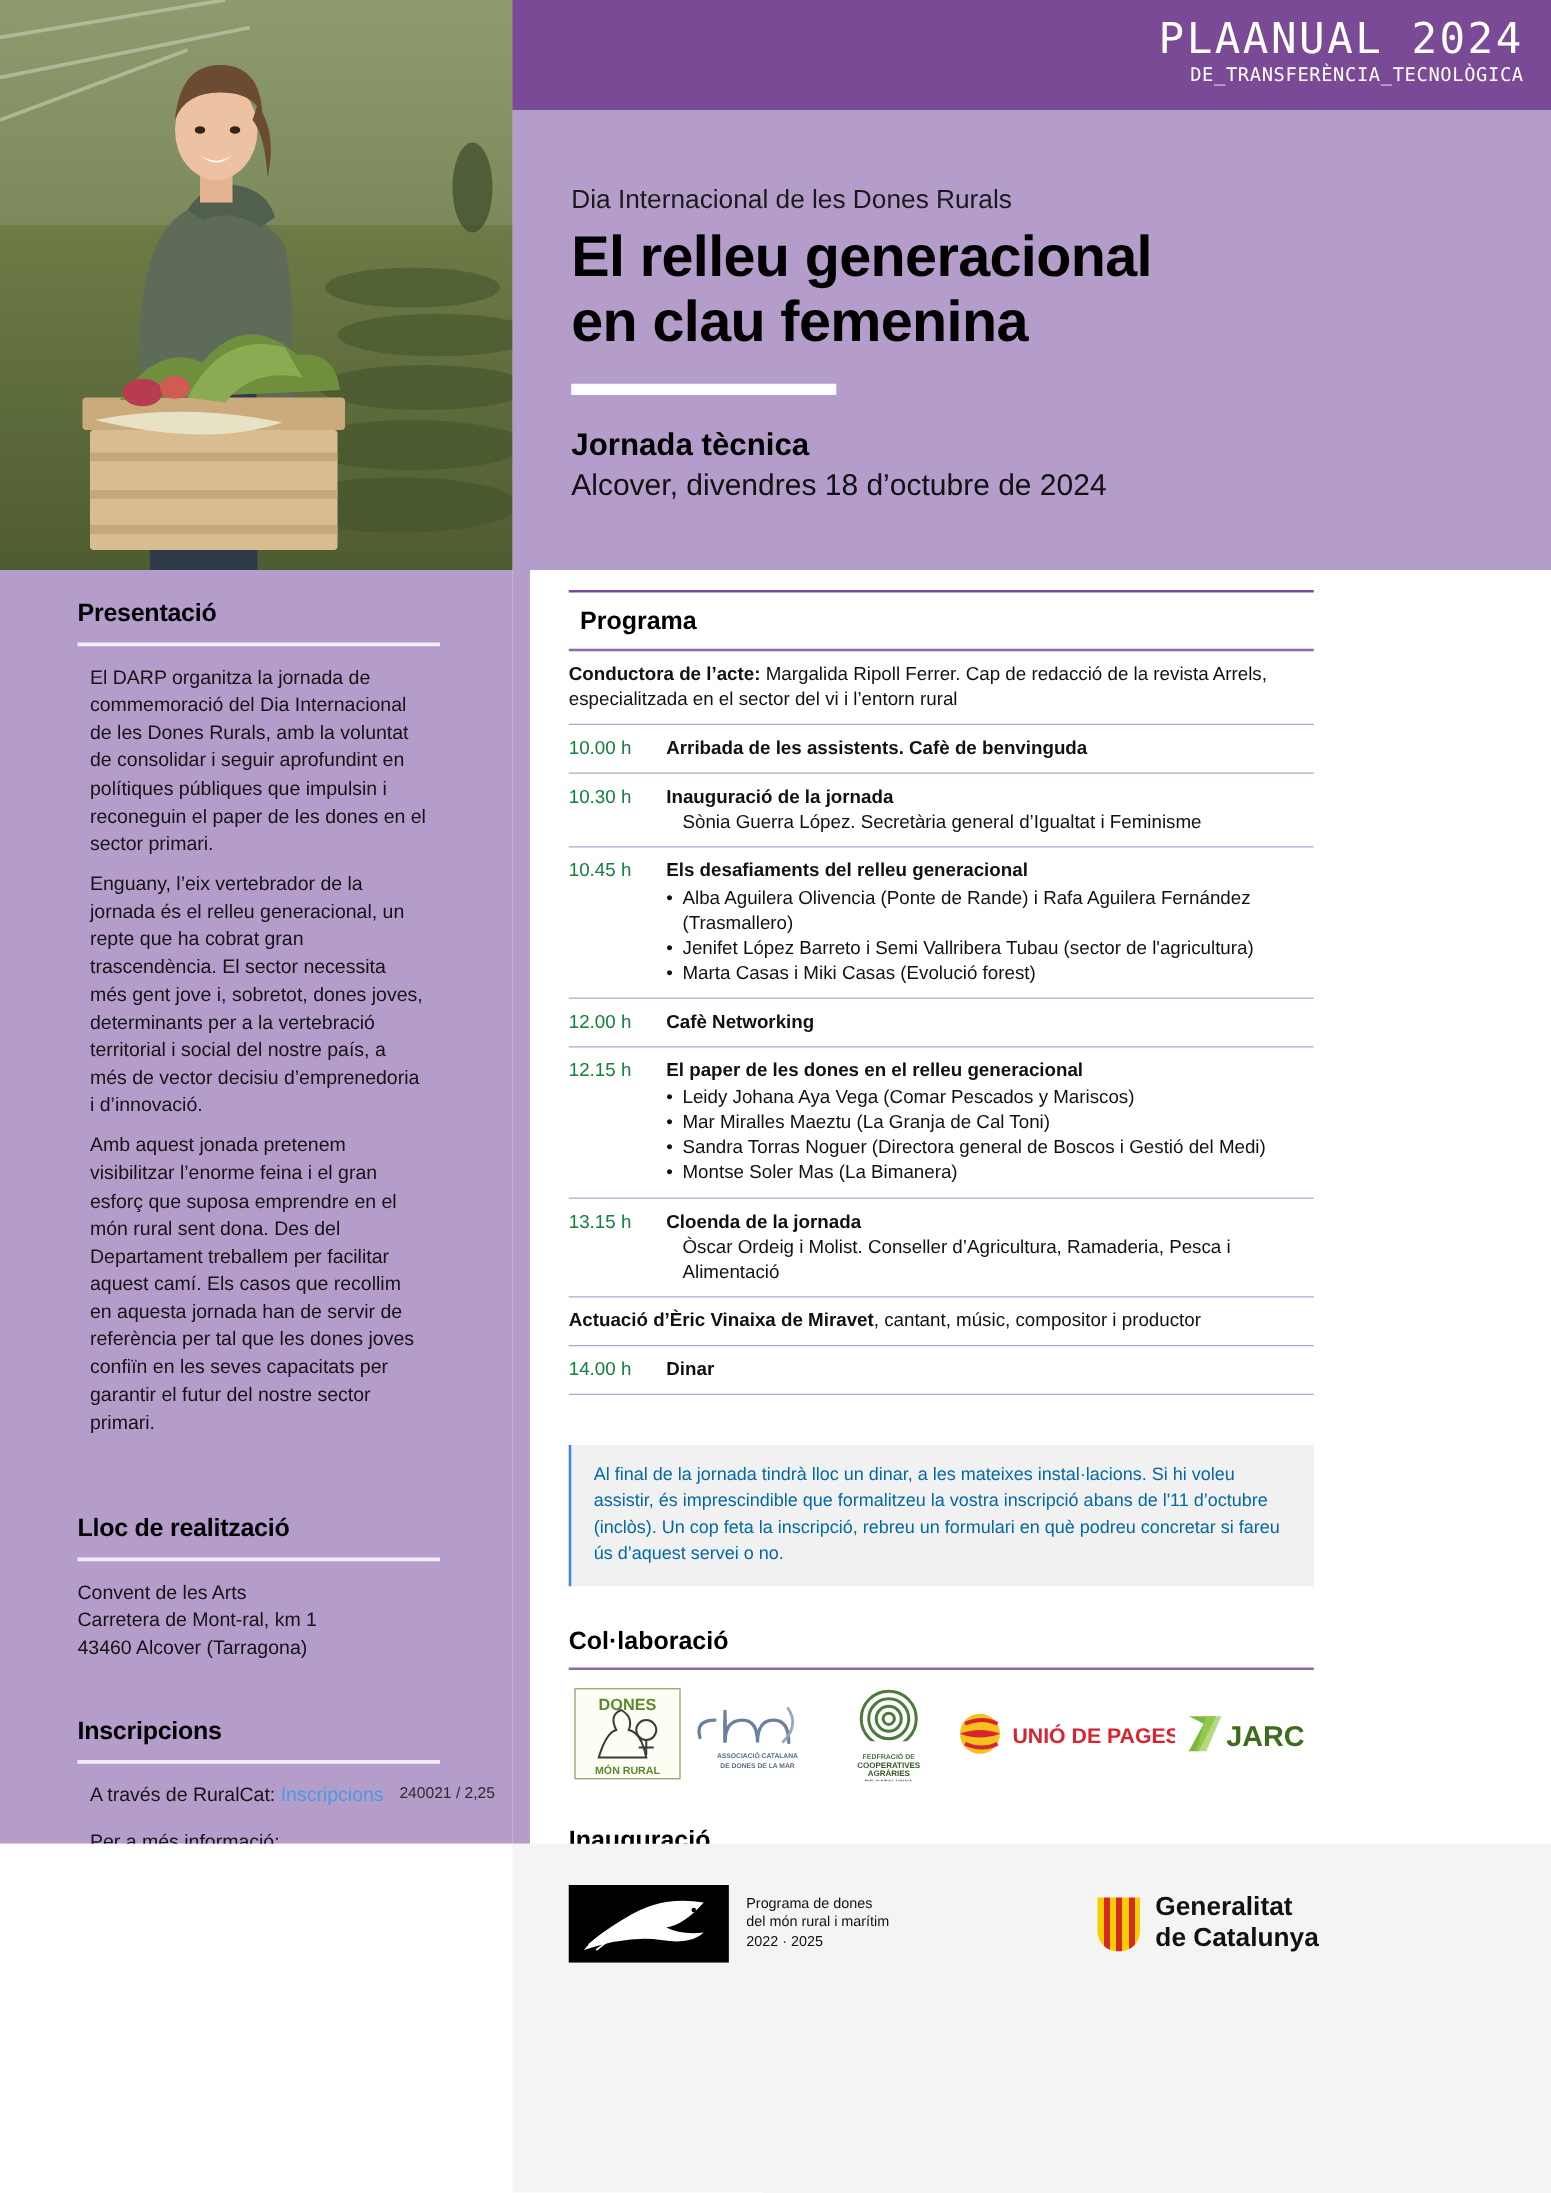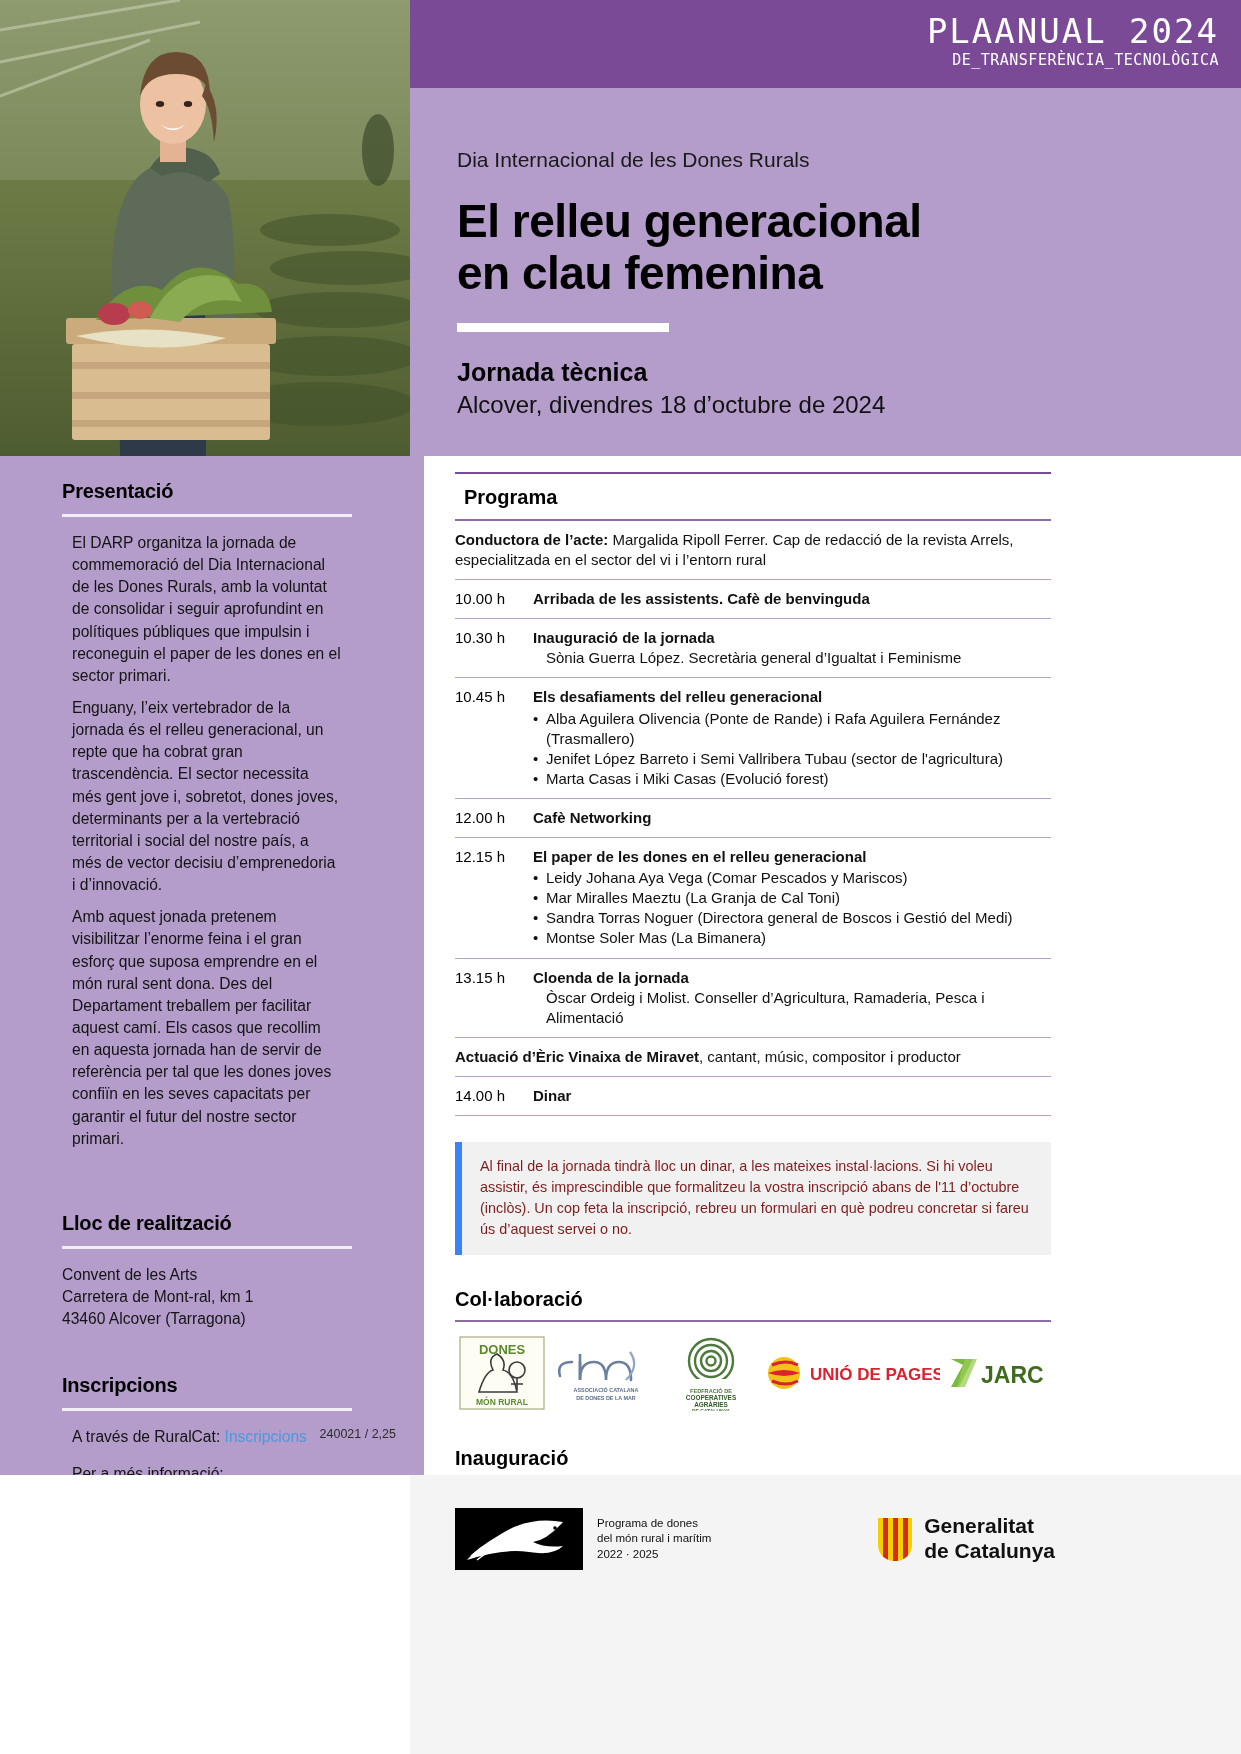--- a/index.html
+++ b/index.html
@@ -74,21 +74,21 @@
   .header-panel {
     position: absolute;
     left: 410px; top: 88px;
     width: 831px; height: 368px;
     background: #b49ccb;
     padding: 60px 40px 0 47px;
   }
   .kicker {
     font-size: 21px;
     color: #1a1a1a;
-    margin-bottom: 24px;
+    margin-bottom: 8px;
   }
   .main-title {
     font-size: 46px;
     font-weight: bold;
     line-height: 1.12;
     color: #000;
     letter-spacing: -0.5px;
   }
   .rule-white {
     width: 212px; height: 9px;
@@ -155,41 +155,41 @@
     display: flex;
     padding: 9px 0 9px 0;
     font-size: 15px;
     line-height: 1.34;
     color: #111;
   }
   .row .time {
     width: 78px;
     flex: 0 0 78px;
     font-size: 15px;
-    color: #000000;
+    color: #15803d;
   }
   .row .body { flex: 1; }
   .row .body .h { font-weight: bold; }
   .row .body ul { list-style: none; margin: 1px 0 0 0; padding: 0; }
   .row .body li { padding-left: 13px; position: relative; }
   .row .body li:before {
     content: "•"; position: absolute; left: 0; top: 0;
   }
   .row .body .sp { padding-left: 13px; }
   .row.nohead { padding: 9px 0; }
   .thin-rule { height: 1px; background: #b9a0cd; }
 
   .note-box {
-    margin-top: 26px;
+    margin-top: 40px;
     background: #f1f1f1;
-    border-left: 7px solid #3b82f6;
+    border-left: 2px solid #3b82f6;
     padding: 14px 16px 15px 18px;
     font-size: 14.4px;
     line-height: 1.46;
-    color: #7f1d1d;
+    color: #0369a1;
   }
 
   .sec-h {
     font-size: 20px; font-weight: bold; color: #000;
     margin-top: 33px;
   }
   .sec-rule { height: 2px; background: #8d6aa8; margin-top: 9px; }
 
   .logos {
     display: flex;

